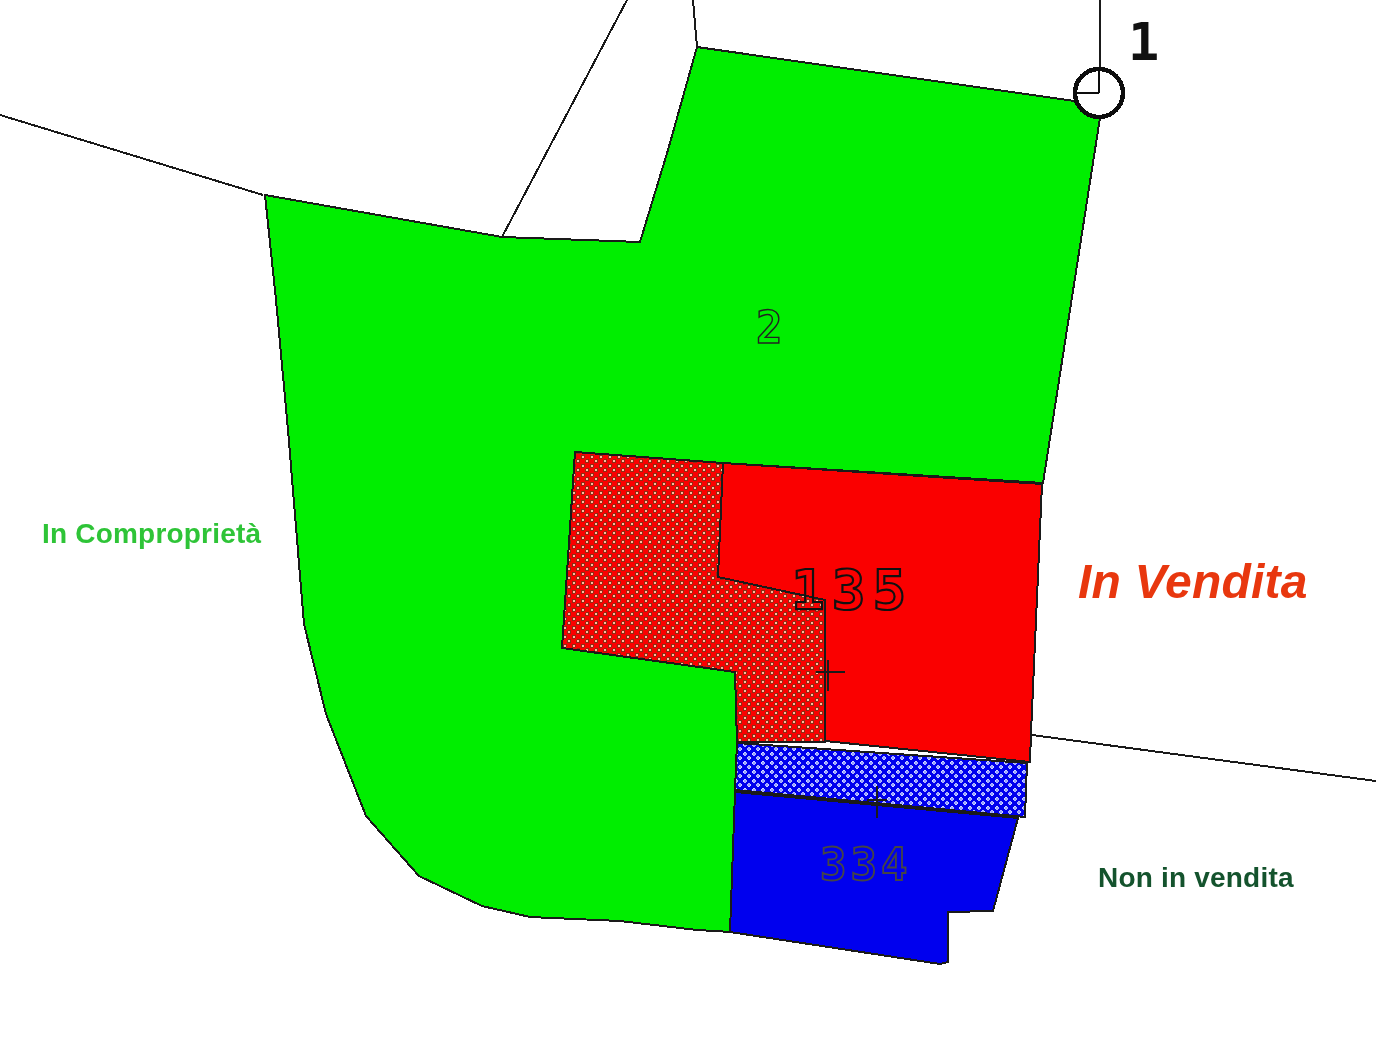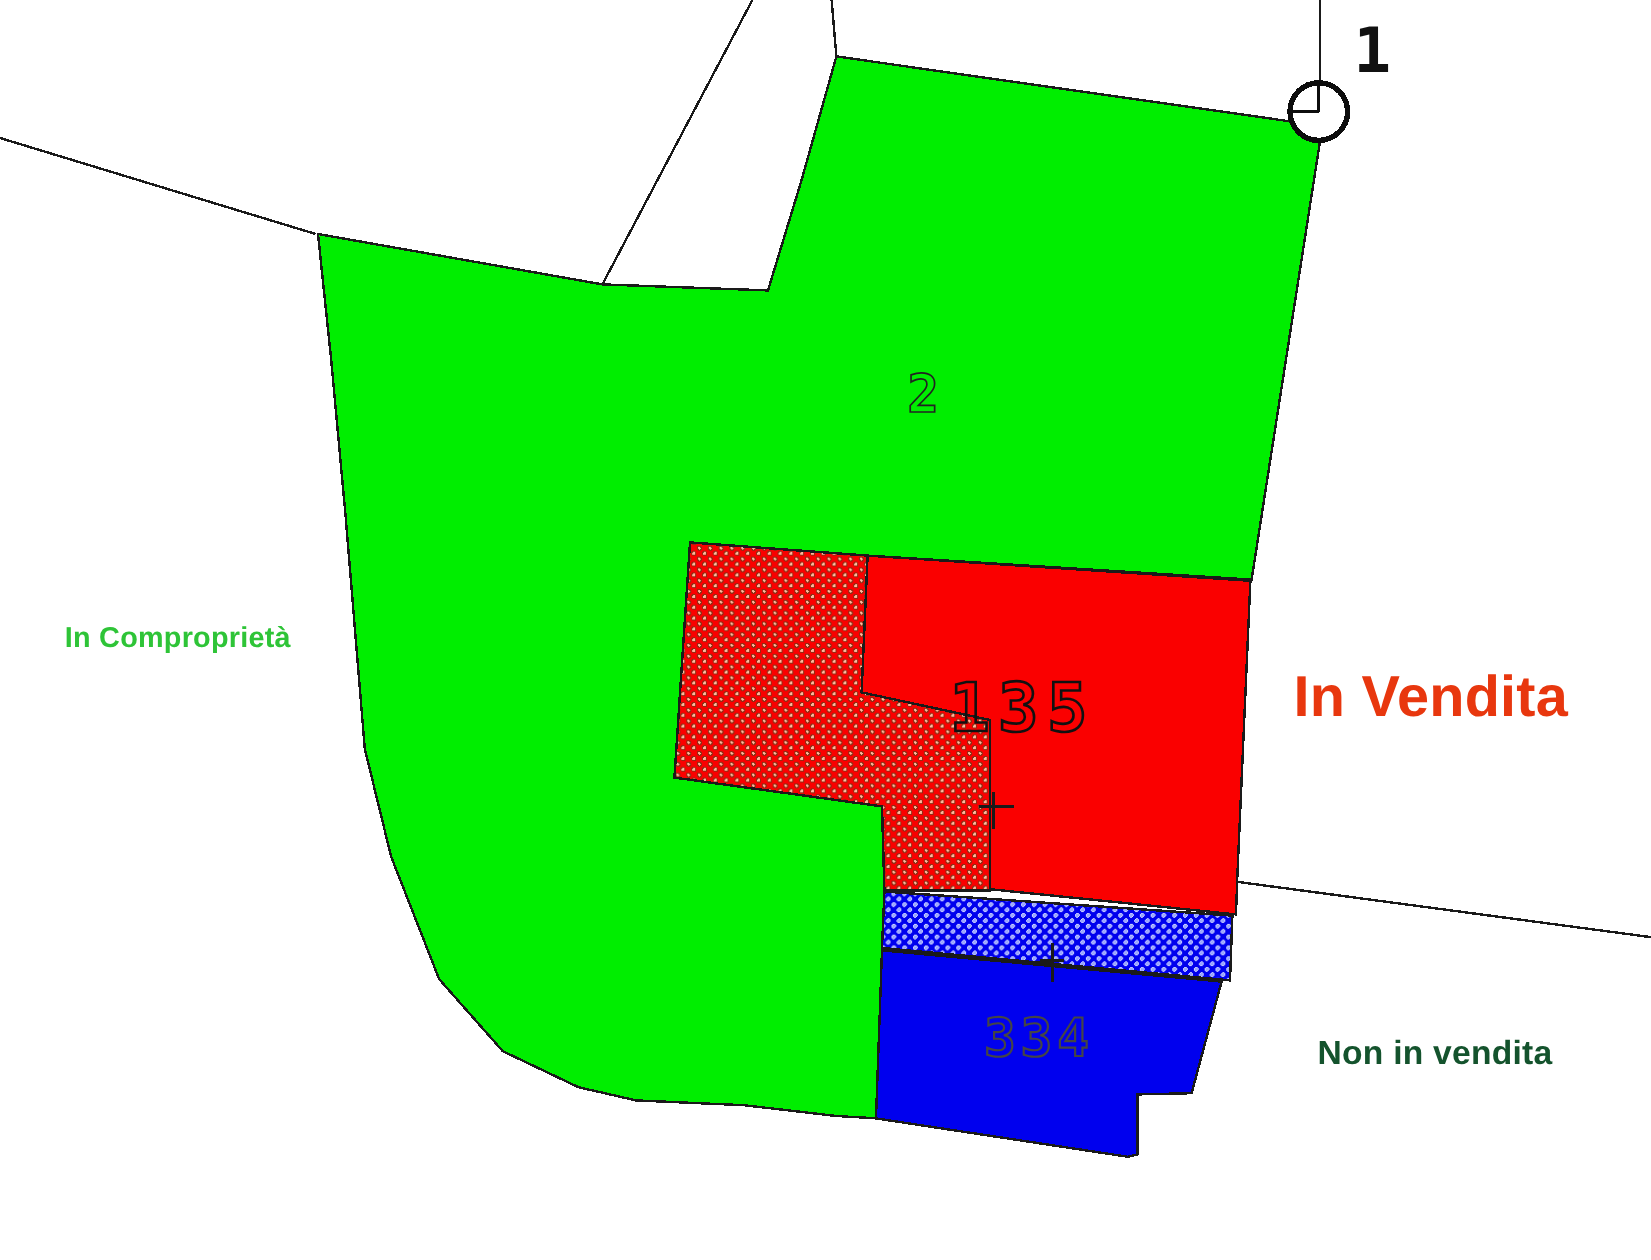--- a/index.html
+++ b/index.html
@@ -11,21 +11,21 @@
     font-family:"Liberation Sans", sans-serif;
   }
   .map-svg{position:absolute;left:0;top:0;}
   .legend-label{
     position:absolute;
     font-weight:bold;
     line-height:1;
     white-space:nowrap;
     letter-spacing:0.2px;
   }
-  .legend-comproprieta{left:54px;top:520px;font-size:24px;}
+  .legend-comproprieta{left:42px;top:520px;font-size:28px;}
   .legend-vendita{left:1078px;top:558px;font-size:48px;}
   .legend-nonvendita{left:1098px;top:864px;font-size:28px;}
   .parcel-num{
     font-family:"DejaVu Sans Mono", monospace;
     font-weight:bold;
   }
 </style>
 </head>
 <body>
 
@@ -87,17 +87,17 @@
 
     <text class="parcel-num" x="756" y="343" font-size="44" fill="none" stroke="#222222" stroke-width="1.4">2</text>
 
     <text class="parcel-num" x="791" y="609" font-size="56" letter-spacing="7" fill="none" stroke="#111111" stroke-width="2.2">135</text>
 
     <text class="parcel-num" x="820" y="880" font-size="44" letter-spacing="4" fill="none" stroke="#454545" stroke-width="1.8">334</text>
   </svg>
 
   <div class="legend-label legend-comproprieta" style="color:#2ec437;">In Comproprietà</div>
 
-  <div class="legend-label legend-vendita" style="color:#e8370e;">In Vendita</div>
+  <div class="legend-label legend-vendita" style="color:#e8370e;font-style:italic;">In Vendita</div>
 
   <div class="legend-label legend-nonvendita" style="color:#14532d;">Non in vendita</div>
 
 </div>
 
 </body></html>

